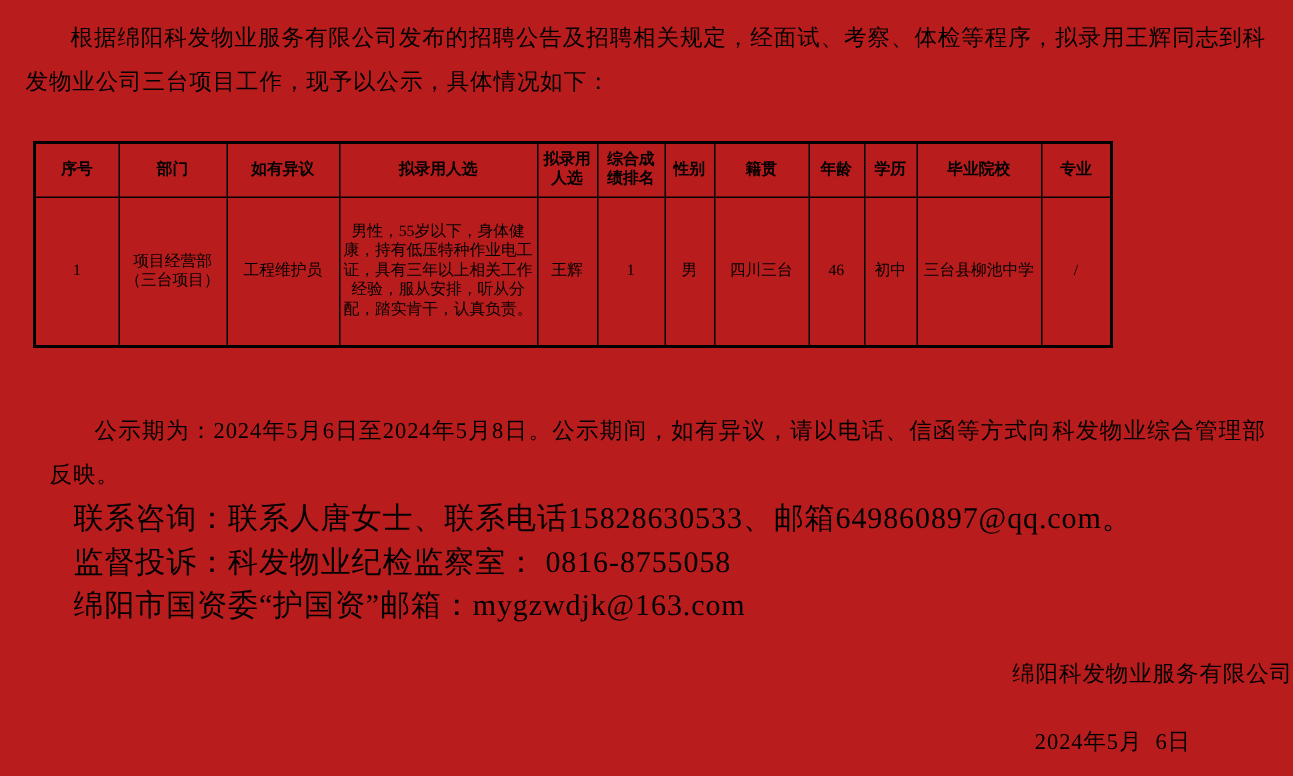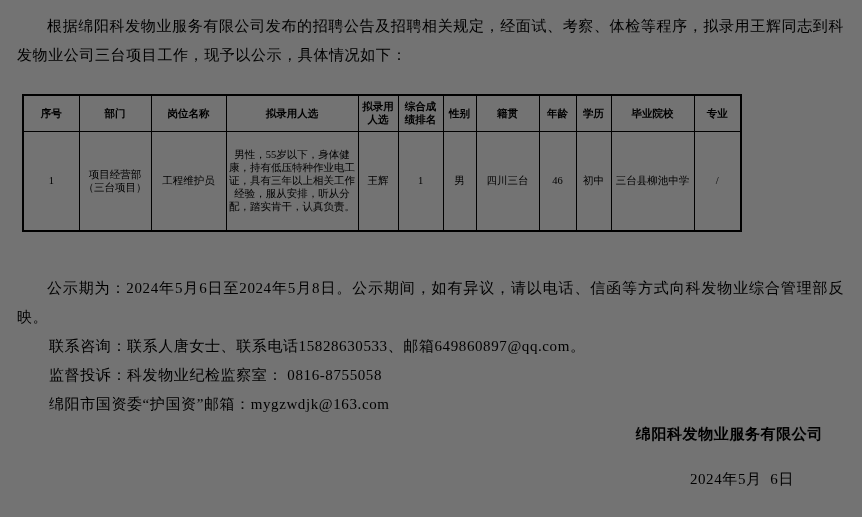--- a/index.html
+++ b/index.html
@@ -1,31 +1,31 @@
 <!DOCTYPE html>
 <html><head>
 <meta charset="utf-8">
 <style>
   html,body { margin:0; padding:0; background:#ffffff; }
   .page {
     position:relative;
     width:862px; height:517px;
-    background:#737373;
+    background:#b91c1c;
     color:#000000;
     font-family:"Liberation Serif","DejaVu Serif",serif;
     overflow:hidden;
   }
   .para {
     font-size:15px;
     line-height:29px;
     letter-spacing:0.6px;
     text-align:justify;
   }
   .intro { margin:12px 18px 0 17px; text-indent:2em; }
-  .period { margin:42px 18px 0 17px; text-indent:2em; }
+  .period { margin:42px 18px 0 33px; text-indent:2em; }
 
   table.recruit {
     border-collapse:collapse;
     table-layout:fixed;
     width:718px;
     margin:24px 0 0 22px;
     border:2px solid #000;
   }
   table.recruit th, table.recruit td {
     border:1px solid #000;
@@ -42,35 +42,33 @@
   tr.data-row  { height:100px; }
   td.req-cell {
     text-align:left;
     font-size:9.5px;
     line-height:12.5px;
     padding:2px 5px;
   }
   td.dept-cell { padding:1px 8px; }
 
   .contact {
-    font-size:15px;
+    font-size:20px;
     line-height:29px;
     letter-spacing:0.6px;
     margin:0 0 0 49px;
     white-space:pre;
   }
   .contacts-block { margin-top:0; }
   .sign {
     font-size:15px;
     line-height:30px;
     letter-spacing:0.6px;
     text-align:right;
-    padding-right:39px;
-    margin-top:0;
-    font-weight:bold;
+    margin-top:16px;
   }
   .date {
     font-size:15px;
     line-height:30px;
     letter-spacing:0.6px;
     text-align:right;
     padding-right:68px;
     margin-top:12px;
     white-space:pre;
   }
@@ -94,21 +92,21 @@
         <col style="width:63px">
         <col style="width:37px">
       <col style="width:35px">
         <col style="width:83px">
         <col style="width:47px">
     </colgroup>
     <tbody>
       <tr class="head-row">
         <th>序号</th>
         <th>部门</th>
-        <th>岗位名称</th>
+        <th>如有异议</th>
         <th>拟录用人选</th>
         <th>拟录用人选</th>
         <th>综合成绩排名</th>
         <th>性别</th>
         <th>籍贯</th>
         <th>年龄</th>
         <th>学历</th>
         <th>毕业院校</th>
         <th>专业</th>
       </tr>

